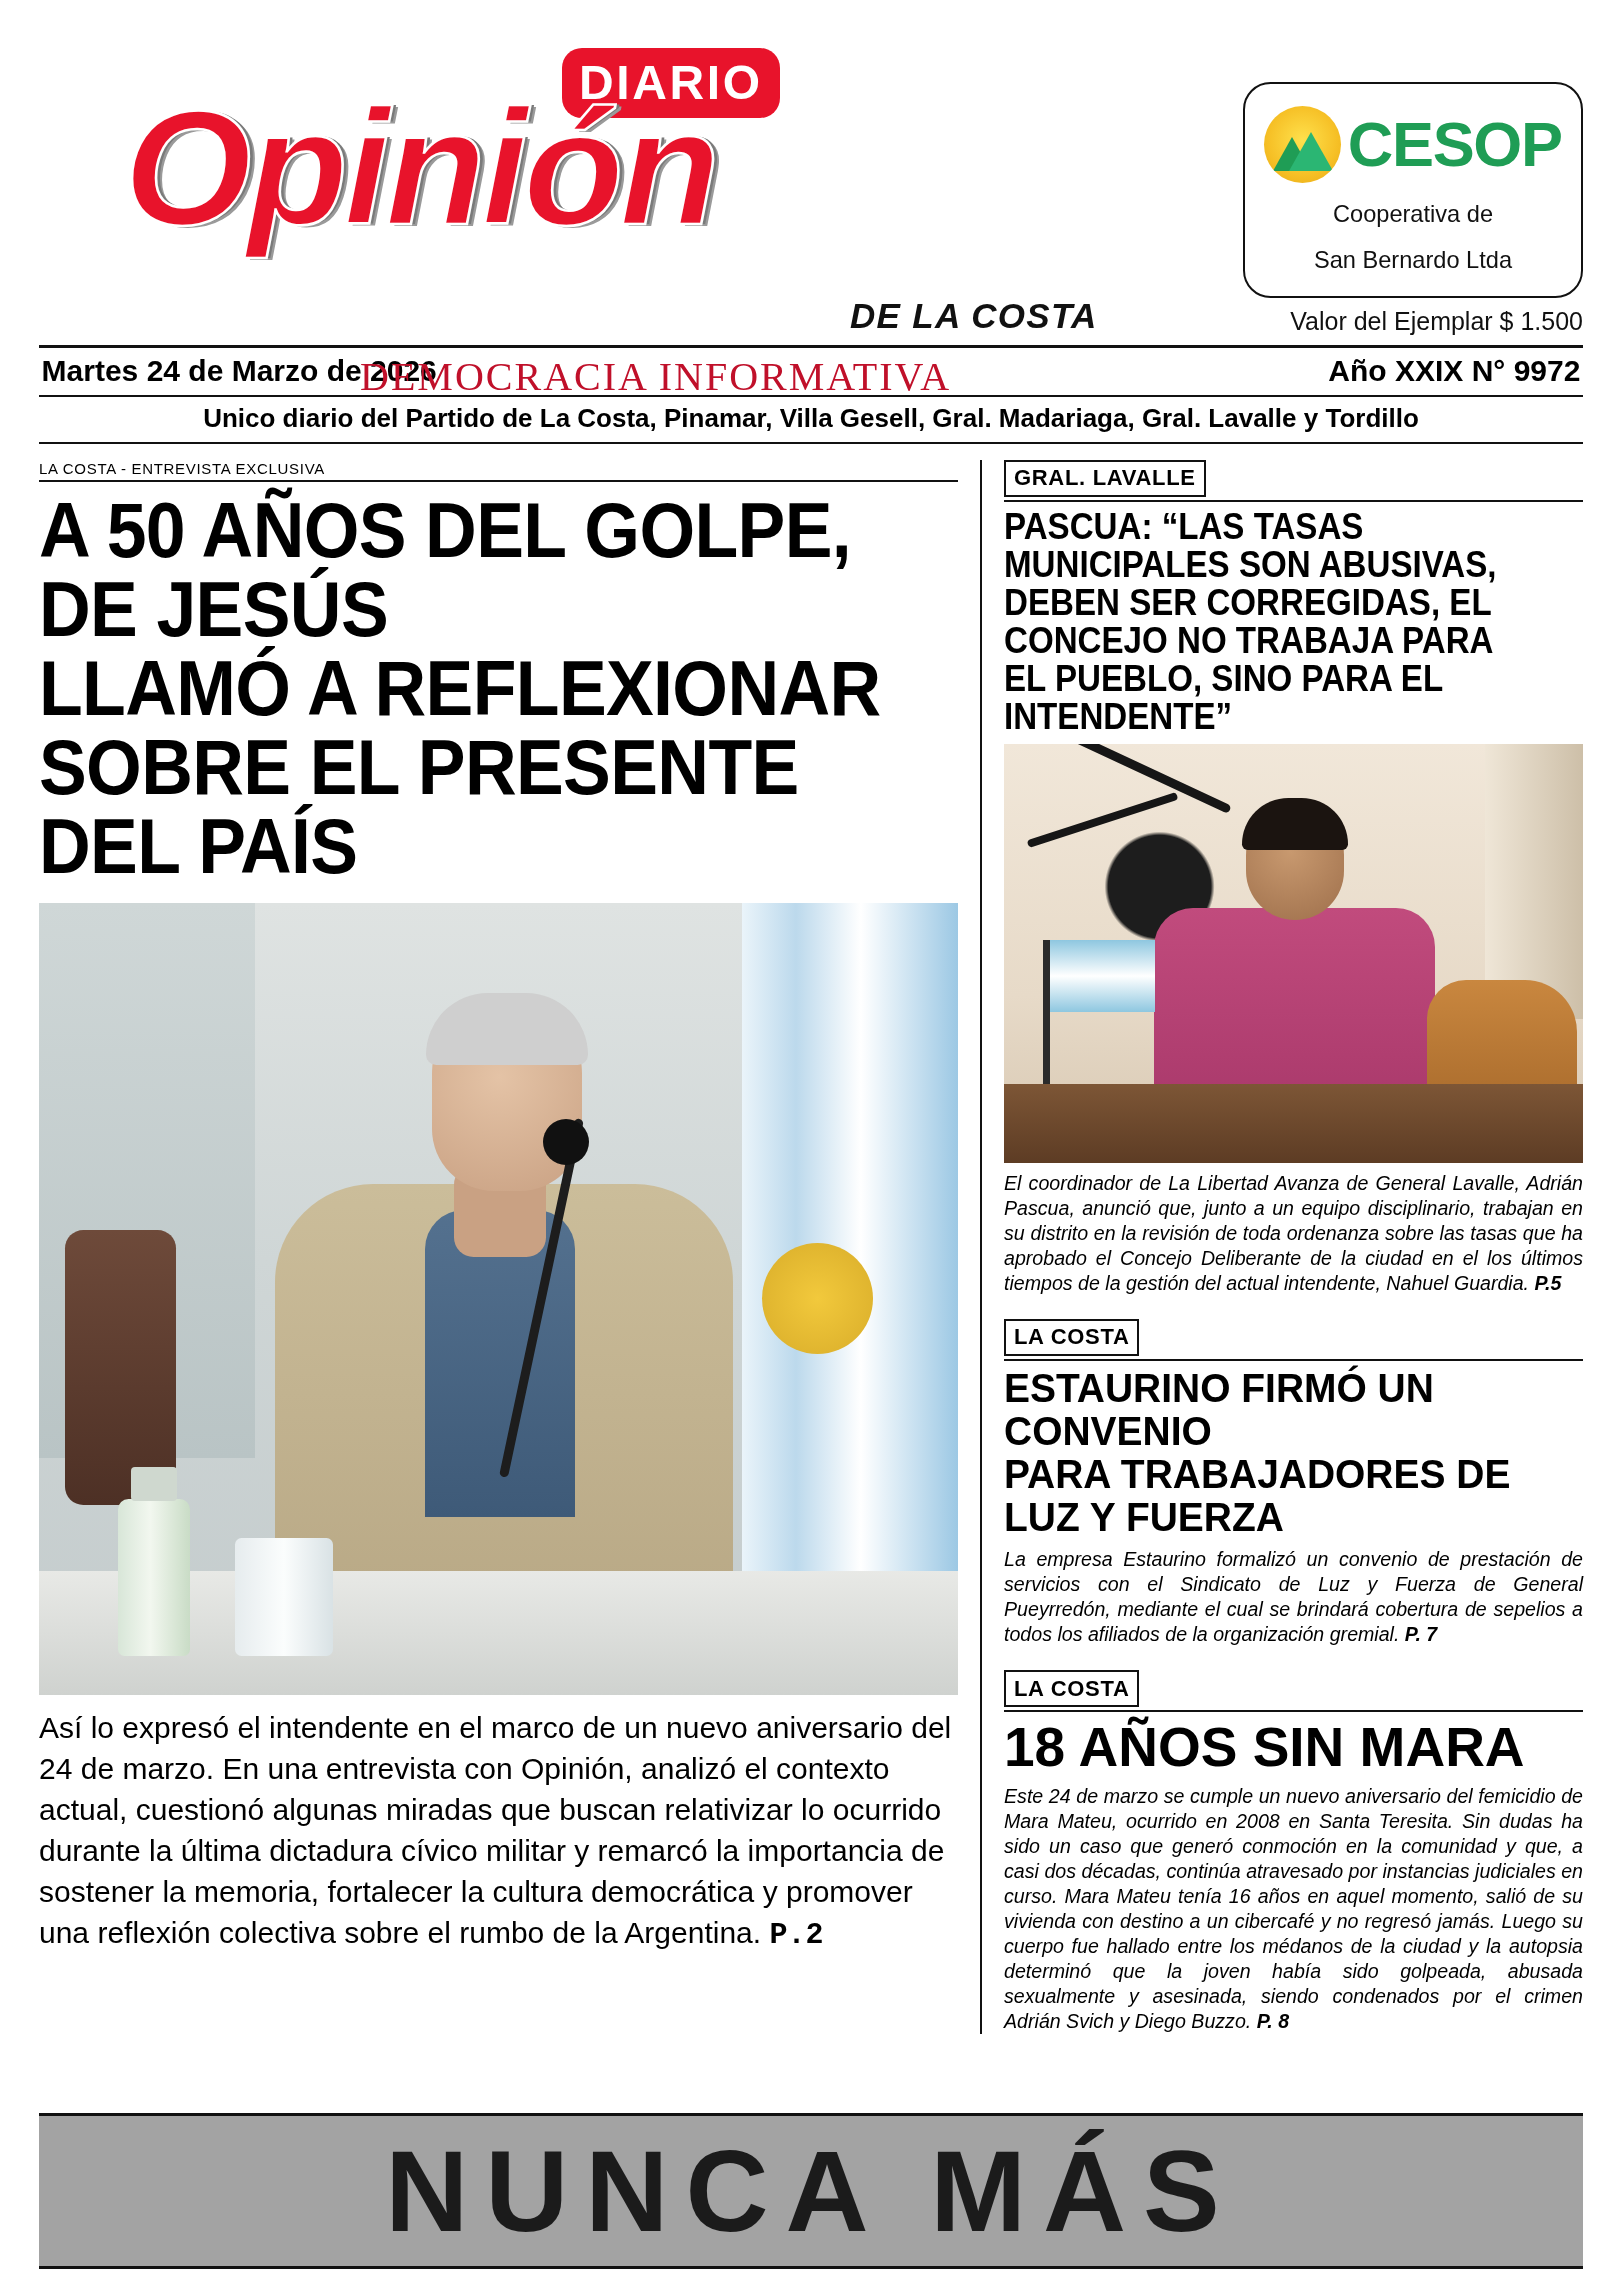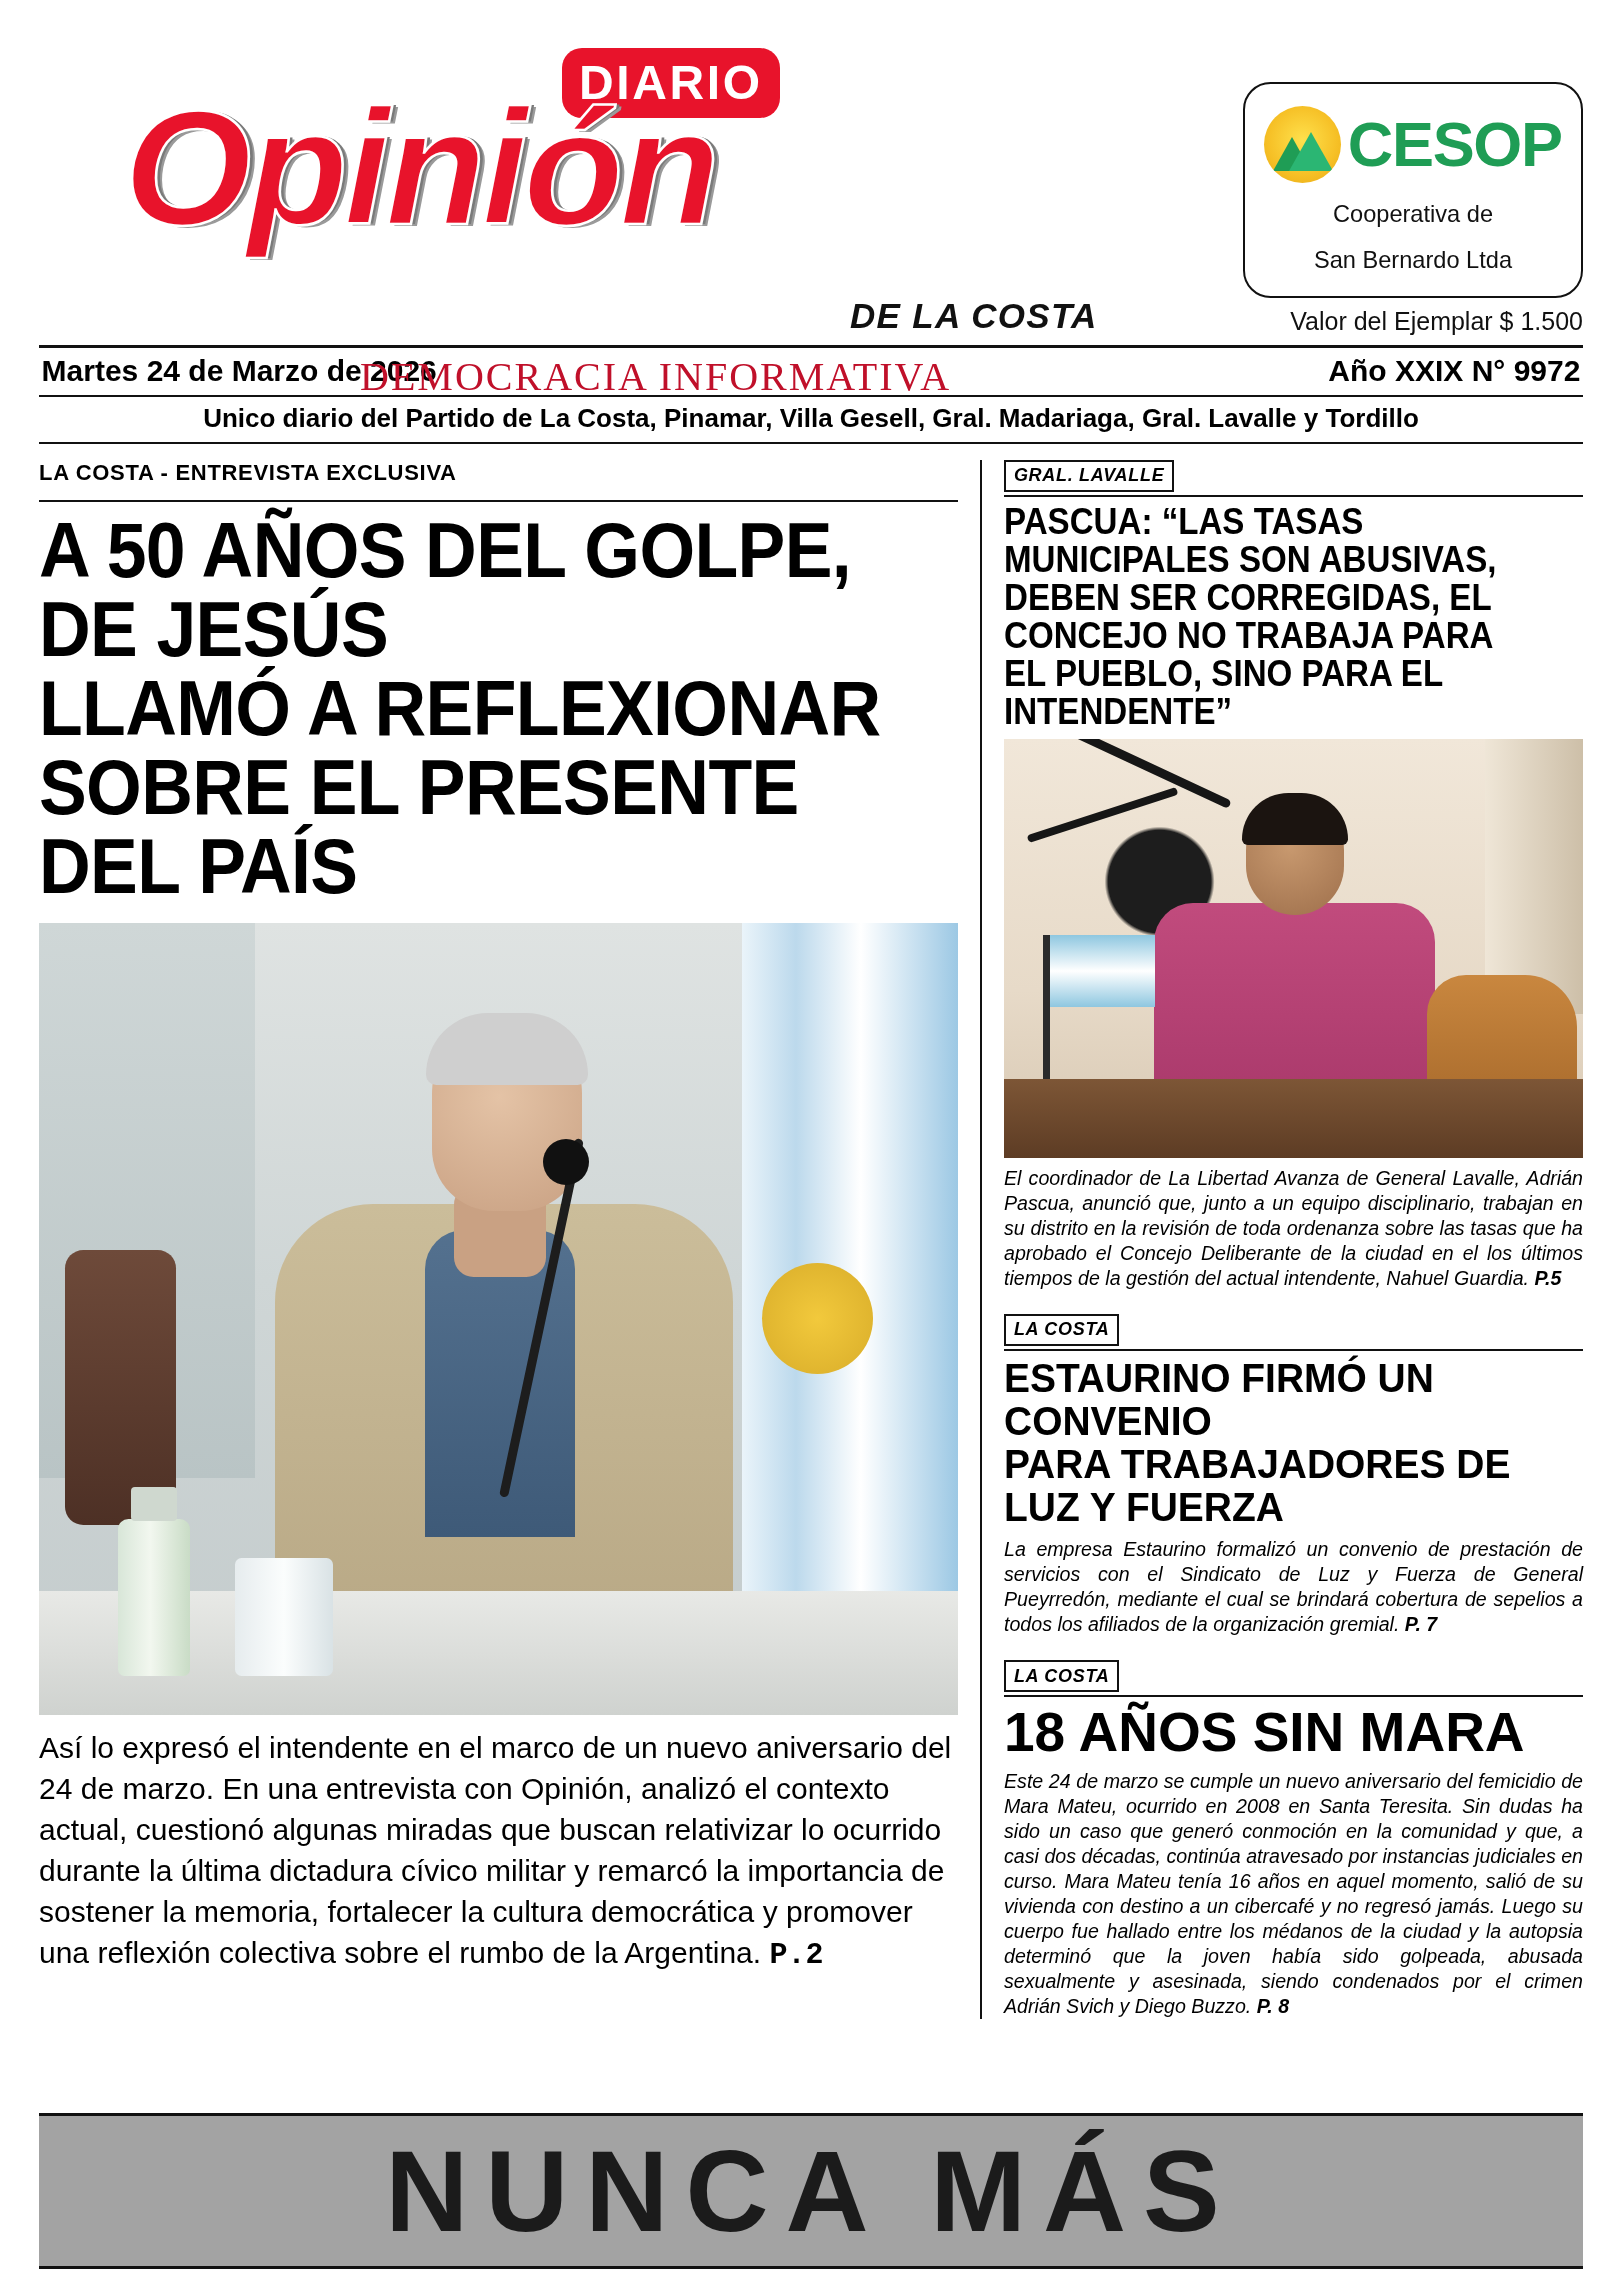--- a/index.html
+++ b/index.html
@@ -99,26 +99,26 @@
     font-size:26px;font-weight:bold;text-align:center;
   }
 
   
   .content{display:flex;gap:22px;margin-top:15.7px;}
   .col-left{width:935px;}
   .col-right{width:589px;}
   .vrule{width:2px;background:#111;}
 
   .kicker{
-    font-size:22px;font-weight:bold;letter-spacing:0.7px;
-    border-bottom:2.6px solid #111;padding-bottom:14px;margin-bottom:9.2px;
+    font-size:15px;font-weight:normal;letter-spacing:0.7px;
+    border-bottom:2.6px solid #111;padding-bottom:3px;margin-bottom:9.2px;
   }
   .kicker-box{
-    display:inline-block;font-size:18px;font-weight:bold;
-    border:2px solid #111;padding:3.3px 7.9px 3.9px 7.9px;letter-spacing:0.7px;font-style:italic;
+    display:inline-block;font-size:22px;font-weight:bold;
+    border:2px solid #111;padding:3.3px 7.9px 3.9px 7.9px;letter-spacing:0.7px;
   }
   .kicker-rule{border-bottom:2px solid #111;margin:2.6px 0 6.5px 0;}
 
   .headline-main{
     font-family:"Liberation Sans", sans-serif;
     font-weight:bold;
     font-size:77px;line-height:79px;
     letter-spacing:-0.7px;
     transform:scaleX(0.93);transform-origin:left top;
     margin:3.9px 0 17px 0;

